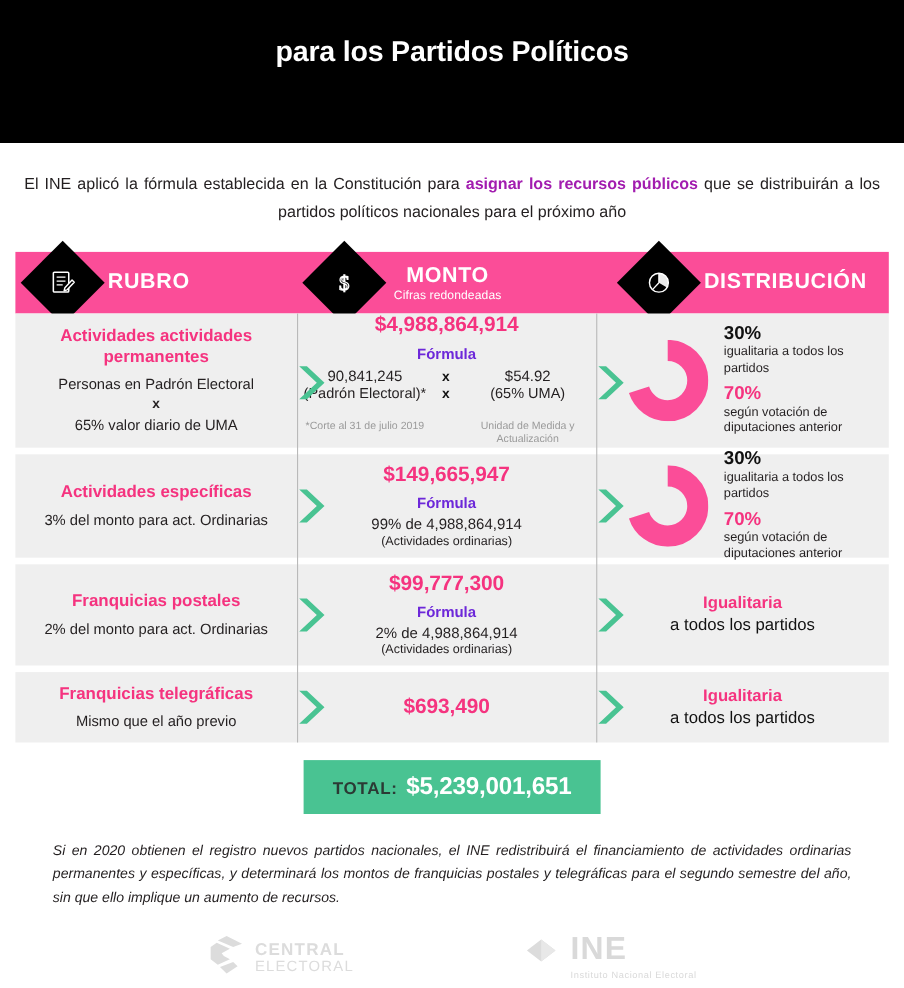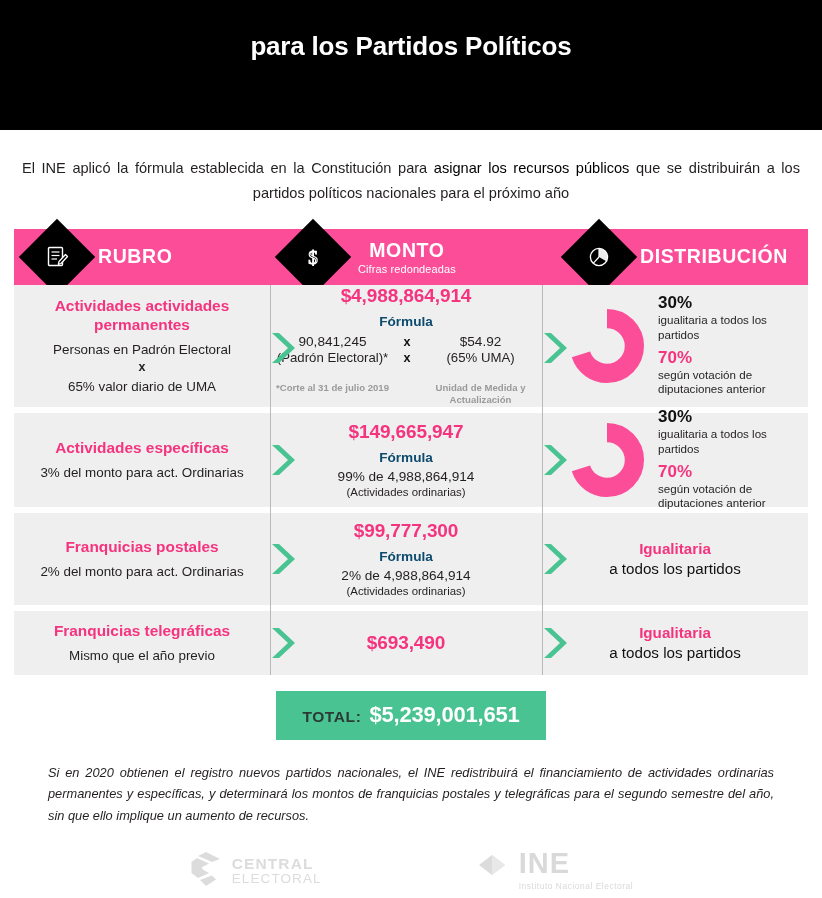--- a/index.html
+++ b/index.html
@@ -48,21 +48,21 @@
 
   
   .intro {
     margin: 26px 22px 0 22px;
     text-align: justify;
     text-align-last: center;
     font-size: 14.6px;
     line-height: 1.74;
     color: #231f20;
   }
-  .intro b { font-weight: normal; color: #000000; margin-top: 44px; }
+  .intro b { font-weight: bold; color: #a21caf; margin-top: 44px; }
 
   
   .table {
     margin: 22px 14px 0 14px;
     width: 794px;
     position: relative;
   }
 
   
   .thead {
@@ -171,21 +171,21 @@
   .rubro-sub .x { font-weight: bold; display: block; font-size: 12.5px; }
 
   
   .monto-amount {
     color: #f5337f;
     font-weight: bold;
     font-size: 19px;
     letter-spacing: -0.1px;
   }
   .monto-formula-label {
-    color: #0c4a6e;
+    color: #6d28d9;
     font-weight: bold;
     font-size: 13.6px;
     margin-top: 7px;
   }
   .monto-line {
     color: #231f20;
     font-size: 13.6px;
     margin-top: 4px;
   }
   .monto-note {
@@ -200,21 +200,21 @@
     grid-template-columns: auto 24px auto;
     column-gap: 6px;
     row-gap: 1px;
     align-items: baseline;
     margin-top: 5px;
     justify-items: center;
   }
   .fgrid .fnum  { font-size: 13.6px; color: #231f20; }
   .fgrid .fx    { font-size: 12.6px; color: #111; font-weight: bold; }
   .fgrid .fcap  { font-size: 13.2px; color: #231f20; }
-  .fgrid .ffoot { font-size: 9.6px; color: #9a9a9a; line-height: 1.25; margin-top: 16px; font-weight: bold; }
+  .fgrid .ffoot { font-size: 9.6px; color: #9a9a9a; line-height: 1.25; margin-top: 16px; }
 
   
   .dist-wrap {
     display: flex;
     align-items: center;
     justify-content: flex-start;
     gap: 14px;
     width: 100%;
     padding-left: 22px;
   }

